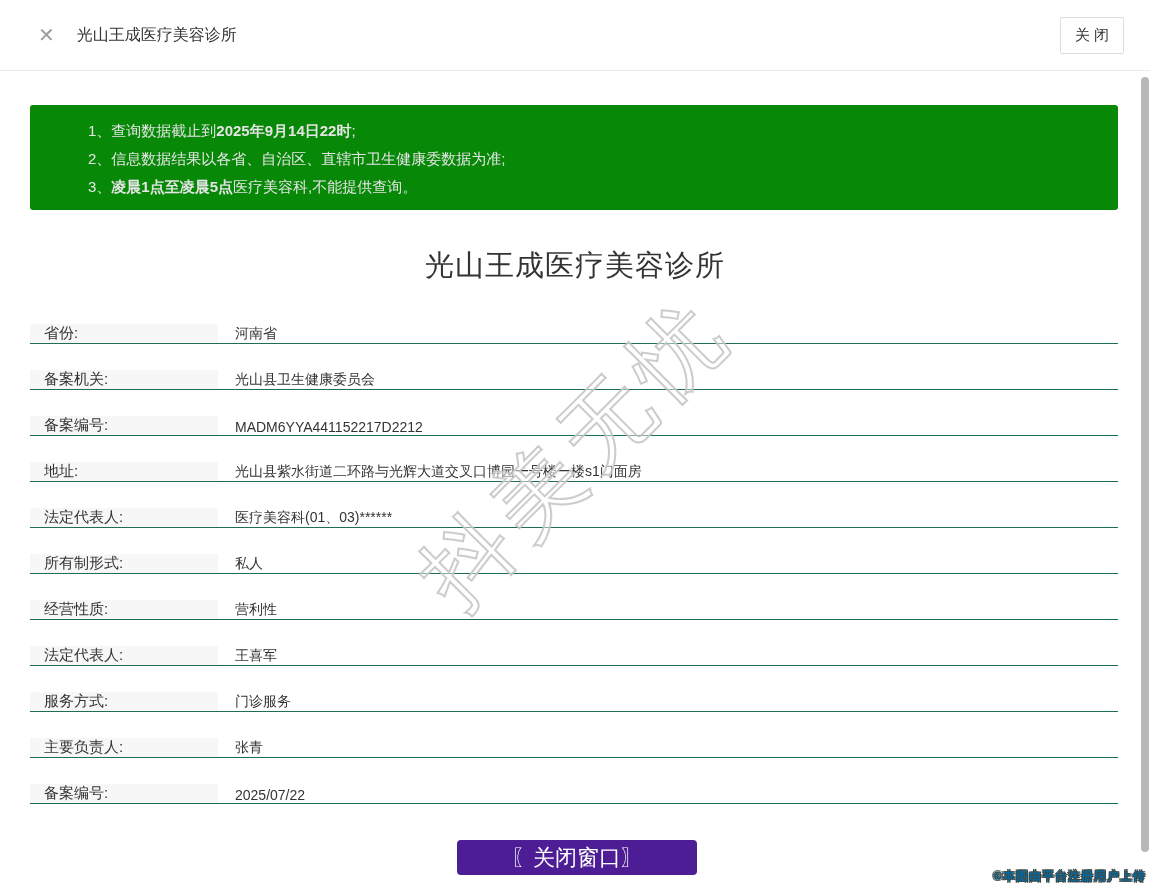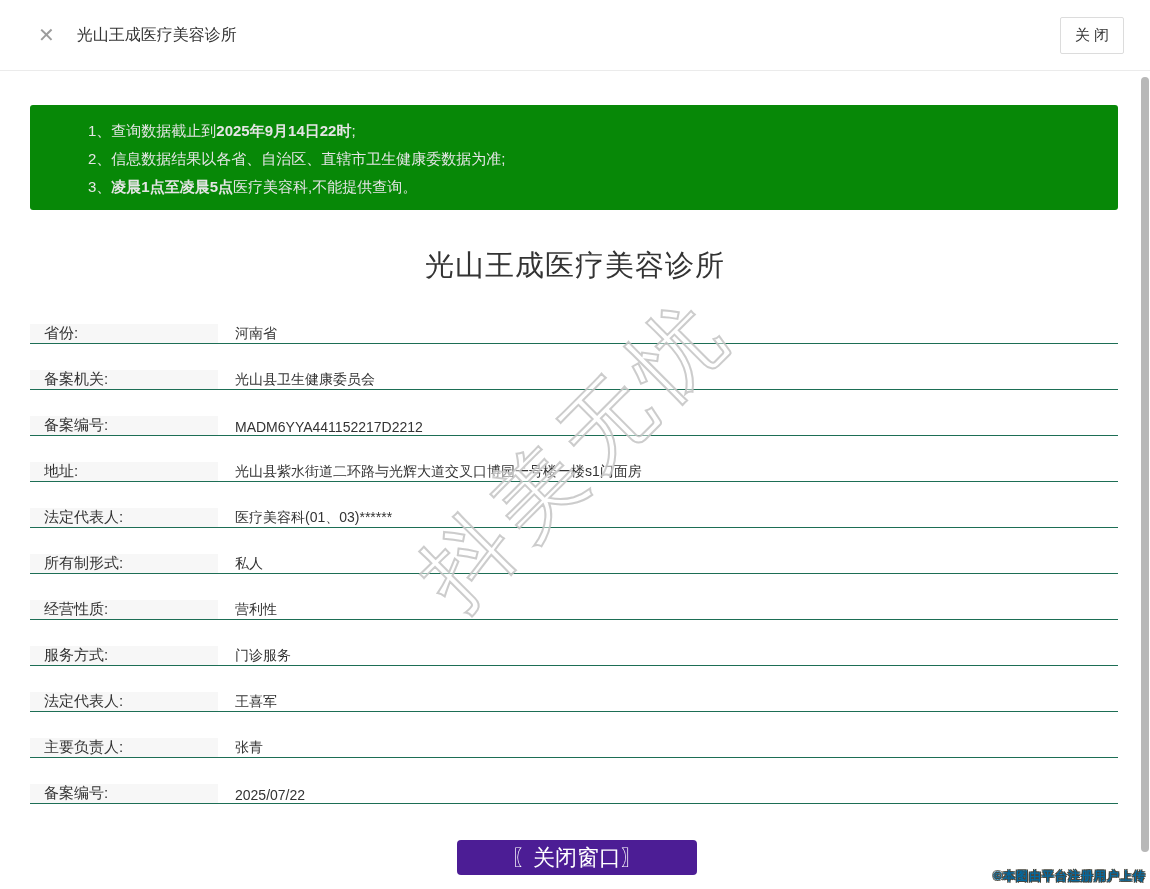--- a/index.html
+++ b/index.html
@@ -129,26 +129,26 @@
   </div>
   <div class="row">
     <div class="cell-label">所有制形式:</div>
     <div class="cell-value">私人</div>
   </div>
   <div class="row">
     <div class="cell-label">经营性质:</div>
     <div class="cell-value">营利性</div>
   </div>
   <div class="row">
+    <div class="cell-label">法定代表人:</div>
+    <div class="cell-value">王喜军</div>
+  </div>
+  <div class="row">
     <div class="cell-label">服务方式:</div>
     <div class="cell-value">门诊服务</div>
-  </div>
-  <div class="row">
-    <div class="cell-label">法定代表人:</div>
-    <div class="cell-value">王喜军</div>
   </div>
   <div class="row">
     <div class="cell-label">主要负责人:</div>
     <div class="cell-value">张青</div>
   </div>
   <div class="row">
     <div class="cell-label">备案编号:</div>
     <div class="cell-value">2025/07/22</div>
   </div>
 </div>

